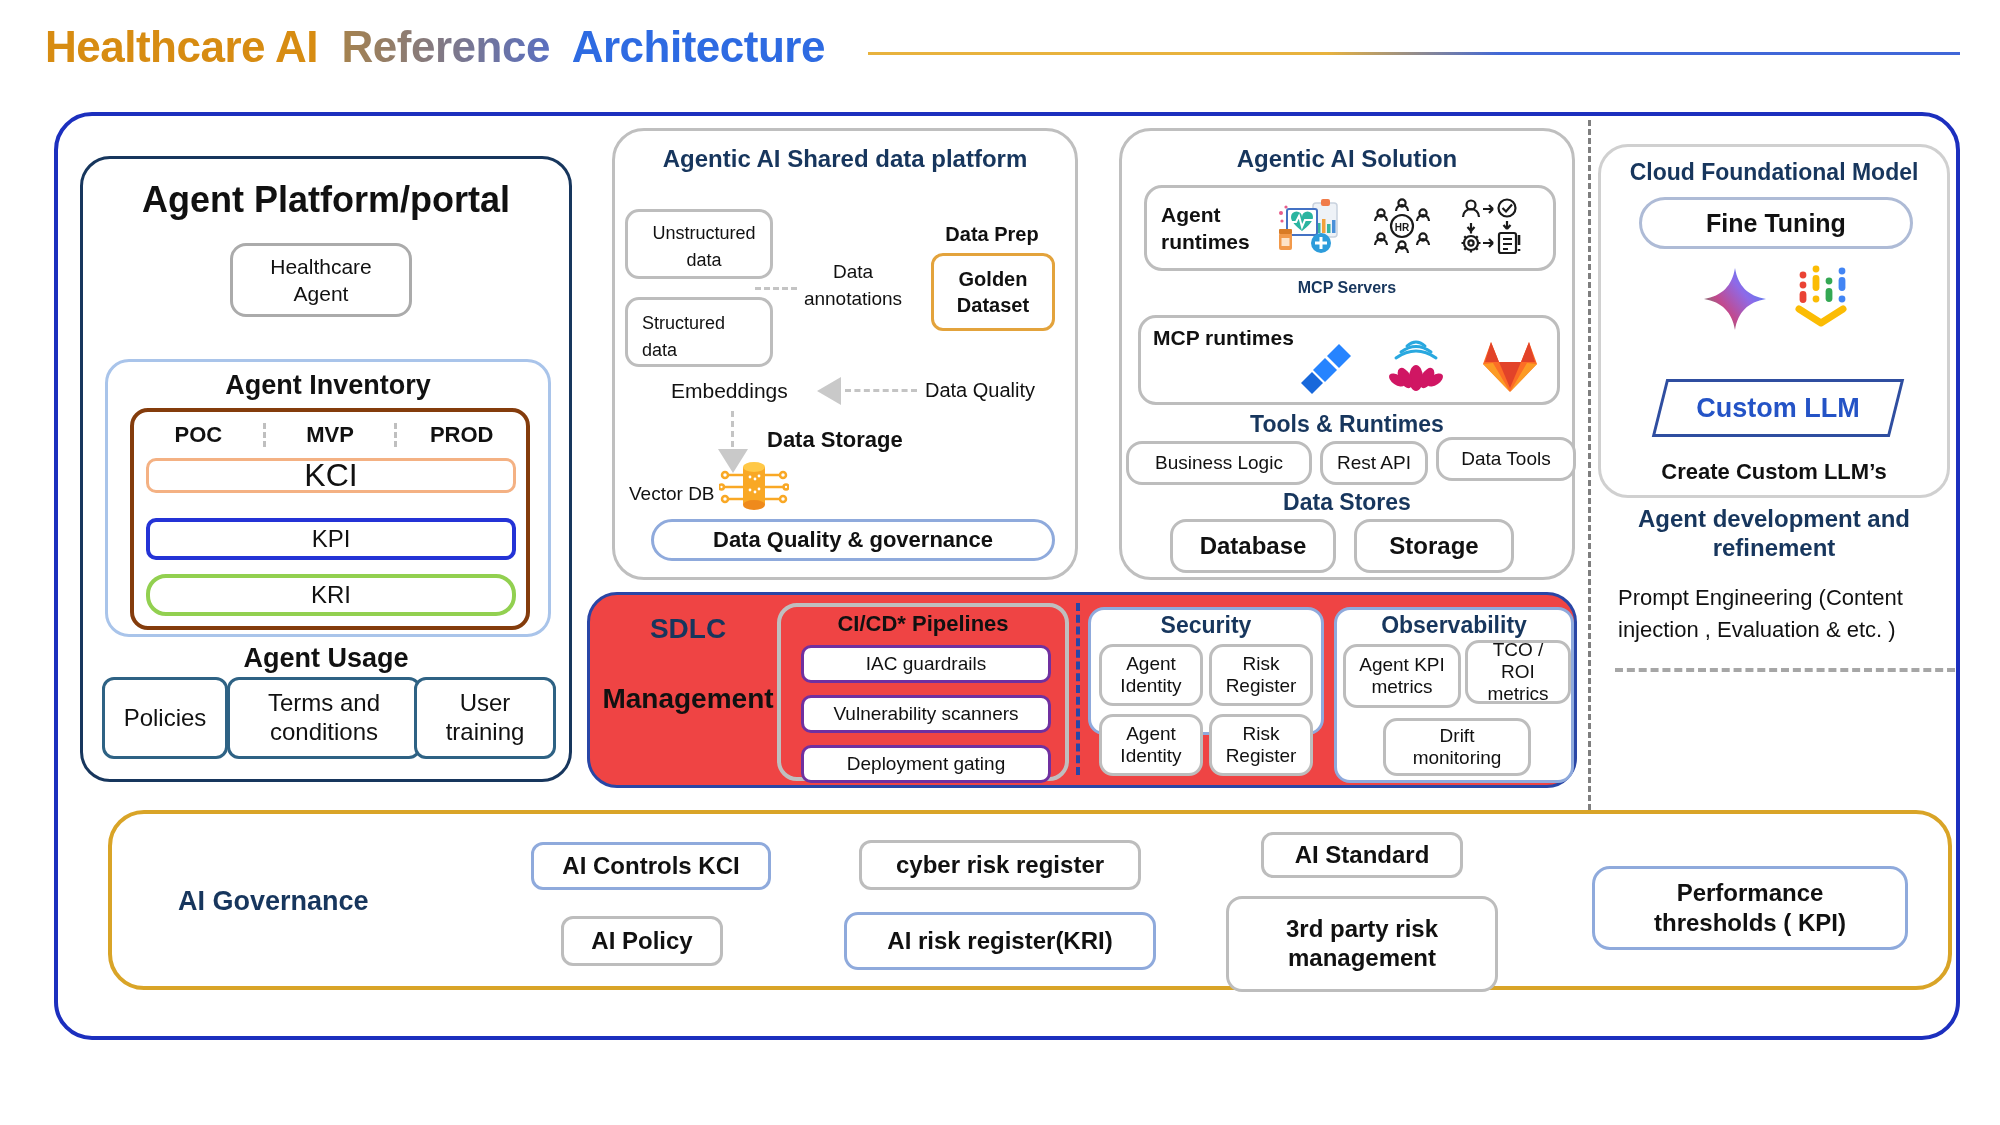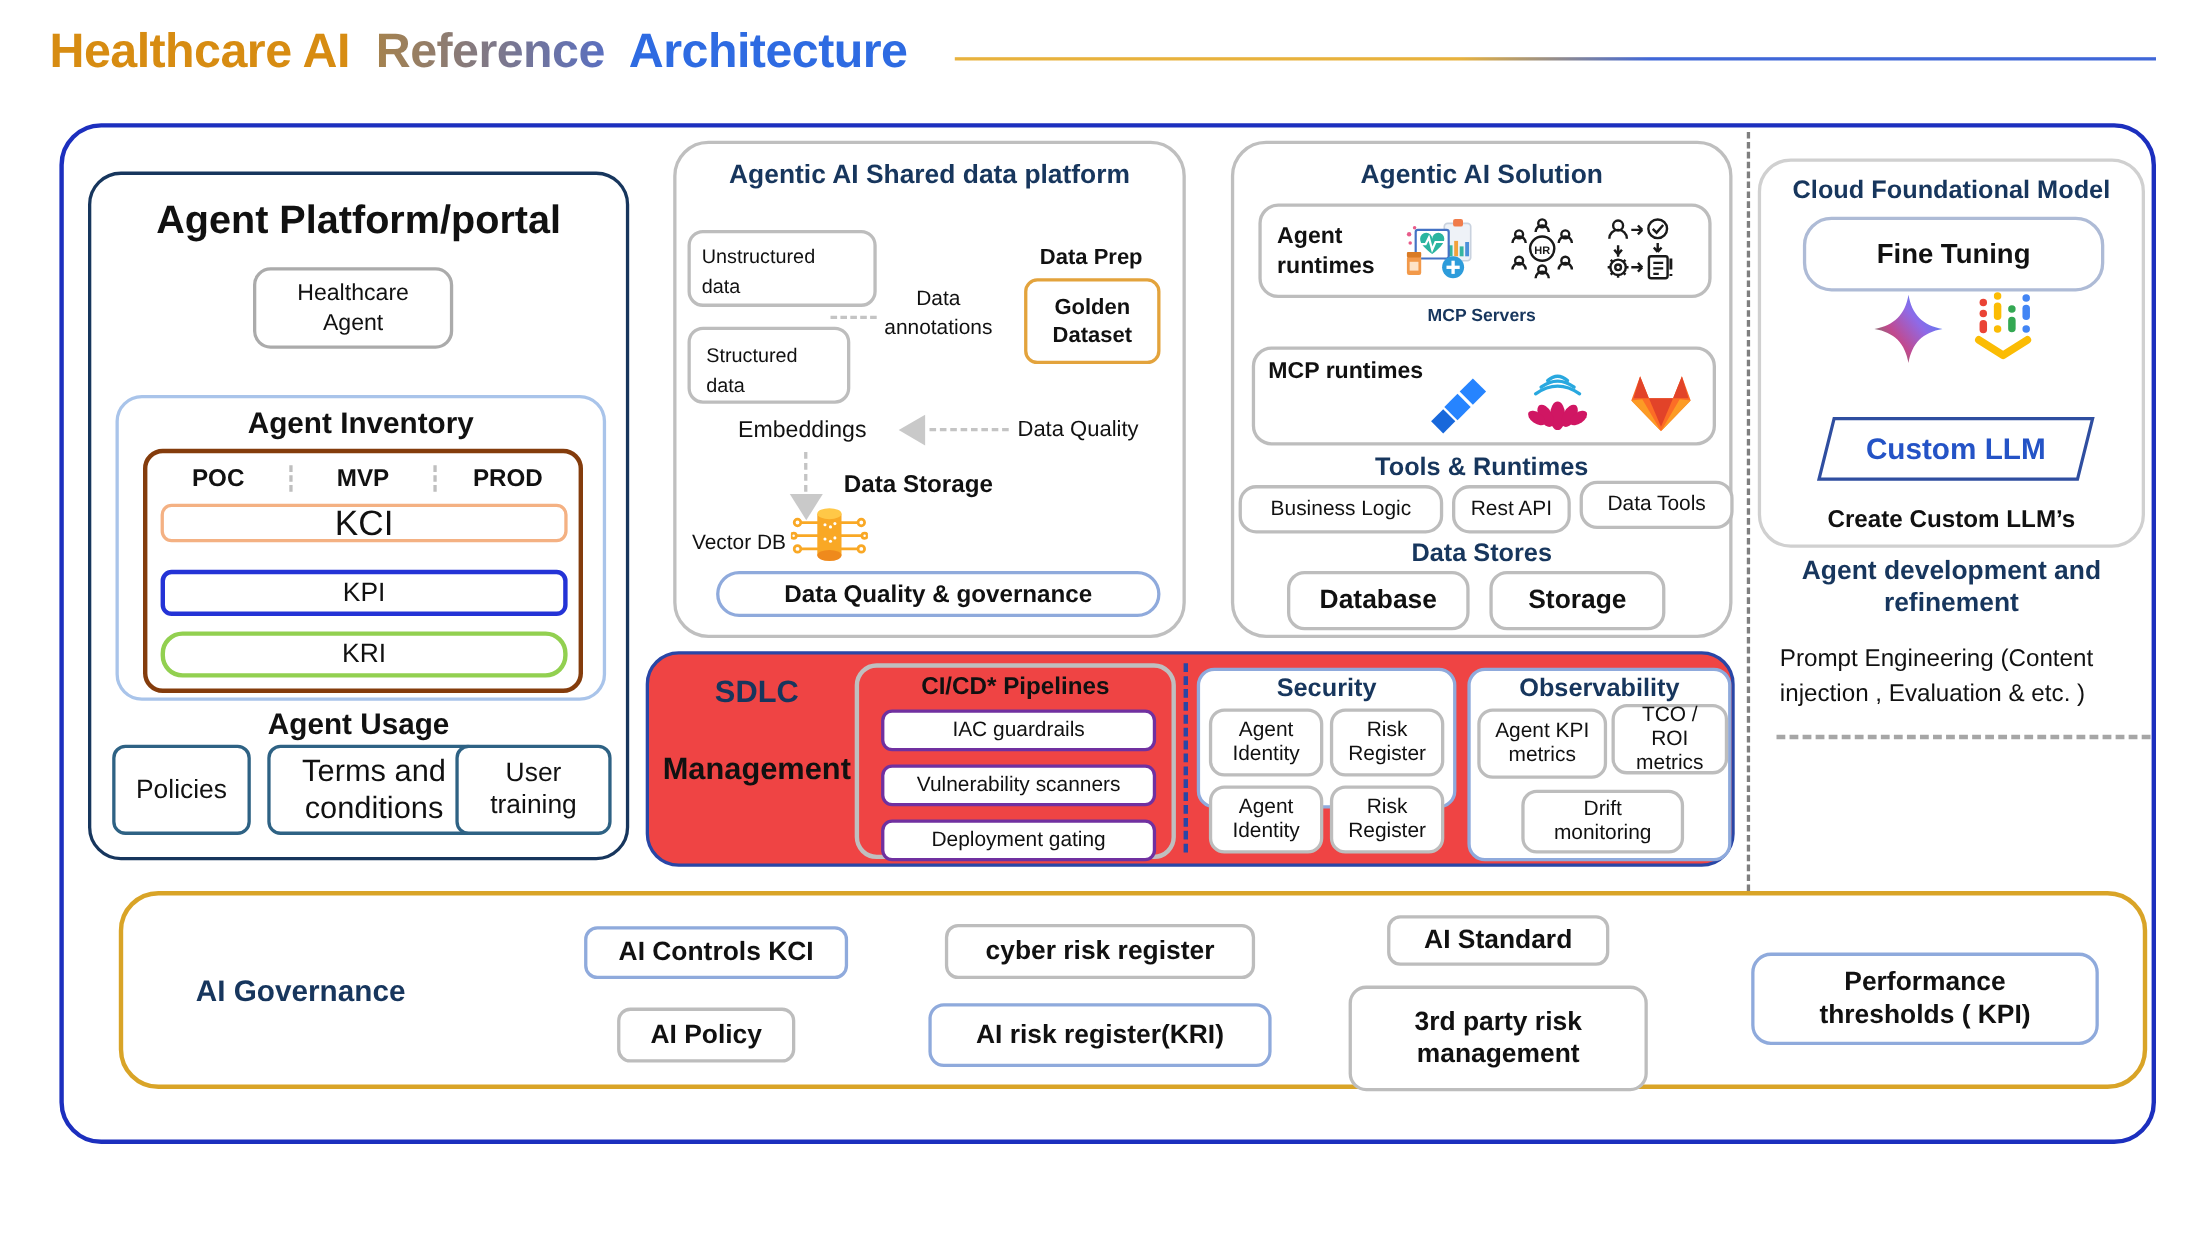--- a/index.html
+++ b/index.html
@@ -61,32 +61,32 @@
         <div class="abs ctr" style="left:12px;top:162px;width:370px;height:42px;border:4px solid #92D050;border-radius:20px;font-size:24px;">
           <span>KRI</span>
         </div>
       </div>
     </div>
 
     <div class="abs ctr bold" style="left:0;top:484px;width:100%;font-size:27px;">Agent Usage</div>
     <div class="abs ctr b-steel r12" style="left:19px;top:518px;width:126px;height:82px;font-size:24px;">
       <span>Policies</span>
     </div>
-    <div class="abs ctr b-steel r12" style="left:160px;top:518px;width:194px;height:82px;font-size:28px;line-height:1.2;">
+    <div class="abs ctr b-steel r12" style="left:144px;top:518px;width:194px;height:82px;font-size:24px;line-height:1.2;">
       <span style="width:140px;">Terms and conditions</span>
     </div>
     <div class="abs ctr b-steel r12" style="left:331px;top:518px;width:142px;height:82px;font-size:24px;line-height:1.2;">
       <span style="width:90px;">User training</span>
     </div>
   </div>
 
   <div class="abs" style="left:612px;top:128px;width:466px;height:452px;border:3px solid #BFBFBF;border-radius:32px;background:#fff;">
     <div class="abs ctr bold navy" style="left:0;top:14px;width:100%;font-size:24px;">Agentic AI Shared data platform</div>
 
-    <div class="abs b-gray r14" style="left:10px;top:78px;width:172px;height:70px;font-size:18px;padding:8px 0 0 10px;line-height:1.5;">
+    <div class="abs b-gray r14" style="left:10px;top:78px;width:148px;height:70px;font-size:18px;padding:8px 0 0 10px;line-height:1.5;text-align:center;">
       <span style="display:inline-block;width:110px;">Unstructured data</span>
     </div>
     <div class="abs b-gray r14" style="left:10px;top:166px;width:148px;height:70px;font-size:18px;padding:10px 0 0 14px;line-height:1.5;">
       <span style="display:inline-block;width:100px;">Structured data</span>
     </div>
 
     <div class="abs dash-h" style="left:140px;top:156px;width:42px;"></div>
     <div class="abs ctr" style="left:178px;top:128px;width:120px;font-size:19px;line-height:1.4;">
       <span>Data annotations</span>
     </div>
@@ -274,21 +274,21 @@
     </div>
     <div class="abs ctr bold b-gray r16" style="left:232px;top:388px;width:160px;height:54px;font-size:24px;">
       <span>Storage</span>
     </div>
   </div>
 
   <div class="abs" style="left:1588px;top:120px;height:690px;border-left:3px dashed #7F7F7F;"></div>
 
   <div class="abs" style="left:1598px;top:144px;width:352px;height:354px;border:3px solid #D0D0D0;border-radius:30px;background:#fff;">
     <div class="abs ctr bold navy" style="left:0;top:12px;width:100%;font-size:23px;">Cloud Foundational Model</div>
-    <div class="abs ctr bold" style="left:38px;top:50px;width:274px;height:68px;border:3px solid #AEBBD6;border-radius:26px;font-size:25px;">
+    <div class="abs ctr bold" style="left:38px;top:50px;width:274px;height:52px;border:3px solid #AEBBD6;border-radius:26px;font-size:25px;">
       <span>Fine Tuning</span>
     </div>
 
     <div class="abs" style="left:100px;top:118px;">
       <svg width="68" height="68" viewBox="0 0 68 68">
         <defs>
           <linearGradient id="gemGrad" x1="0%" y1="100%" x2="100%" y2="20%">
             <stop offset="0%" stop-color="#2EA44E"></stop>
               <stop offset="38%" stop-color="#C2498D"></stop>
             <stop offset="68%" stop-color="#8E6AE8"></stop>

